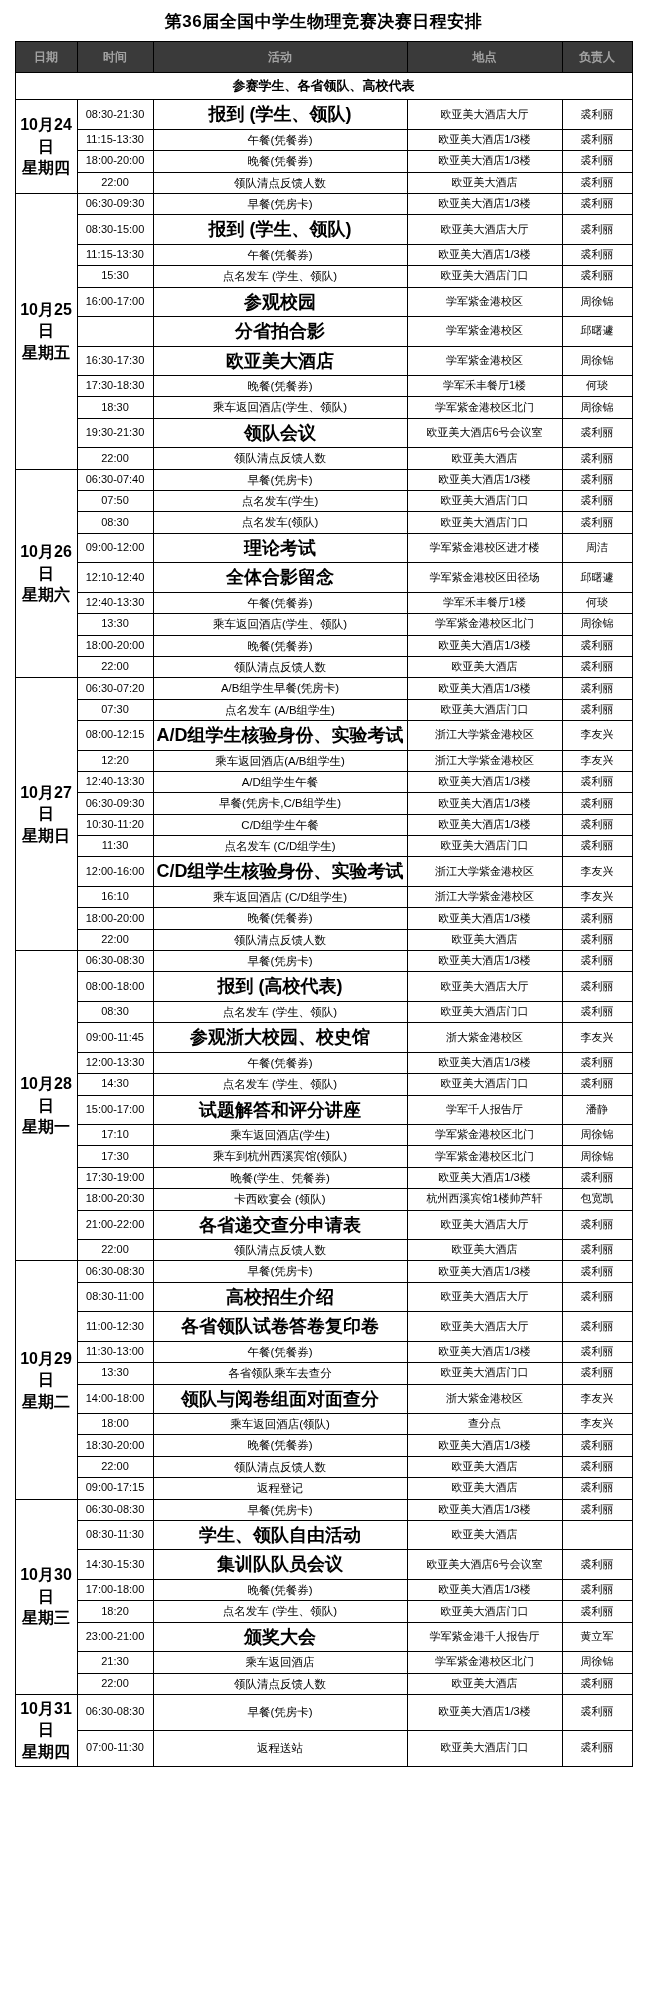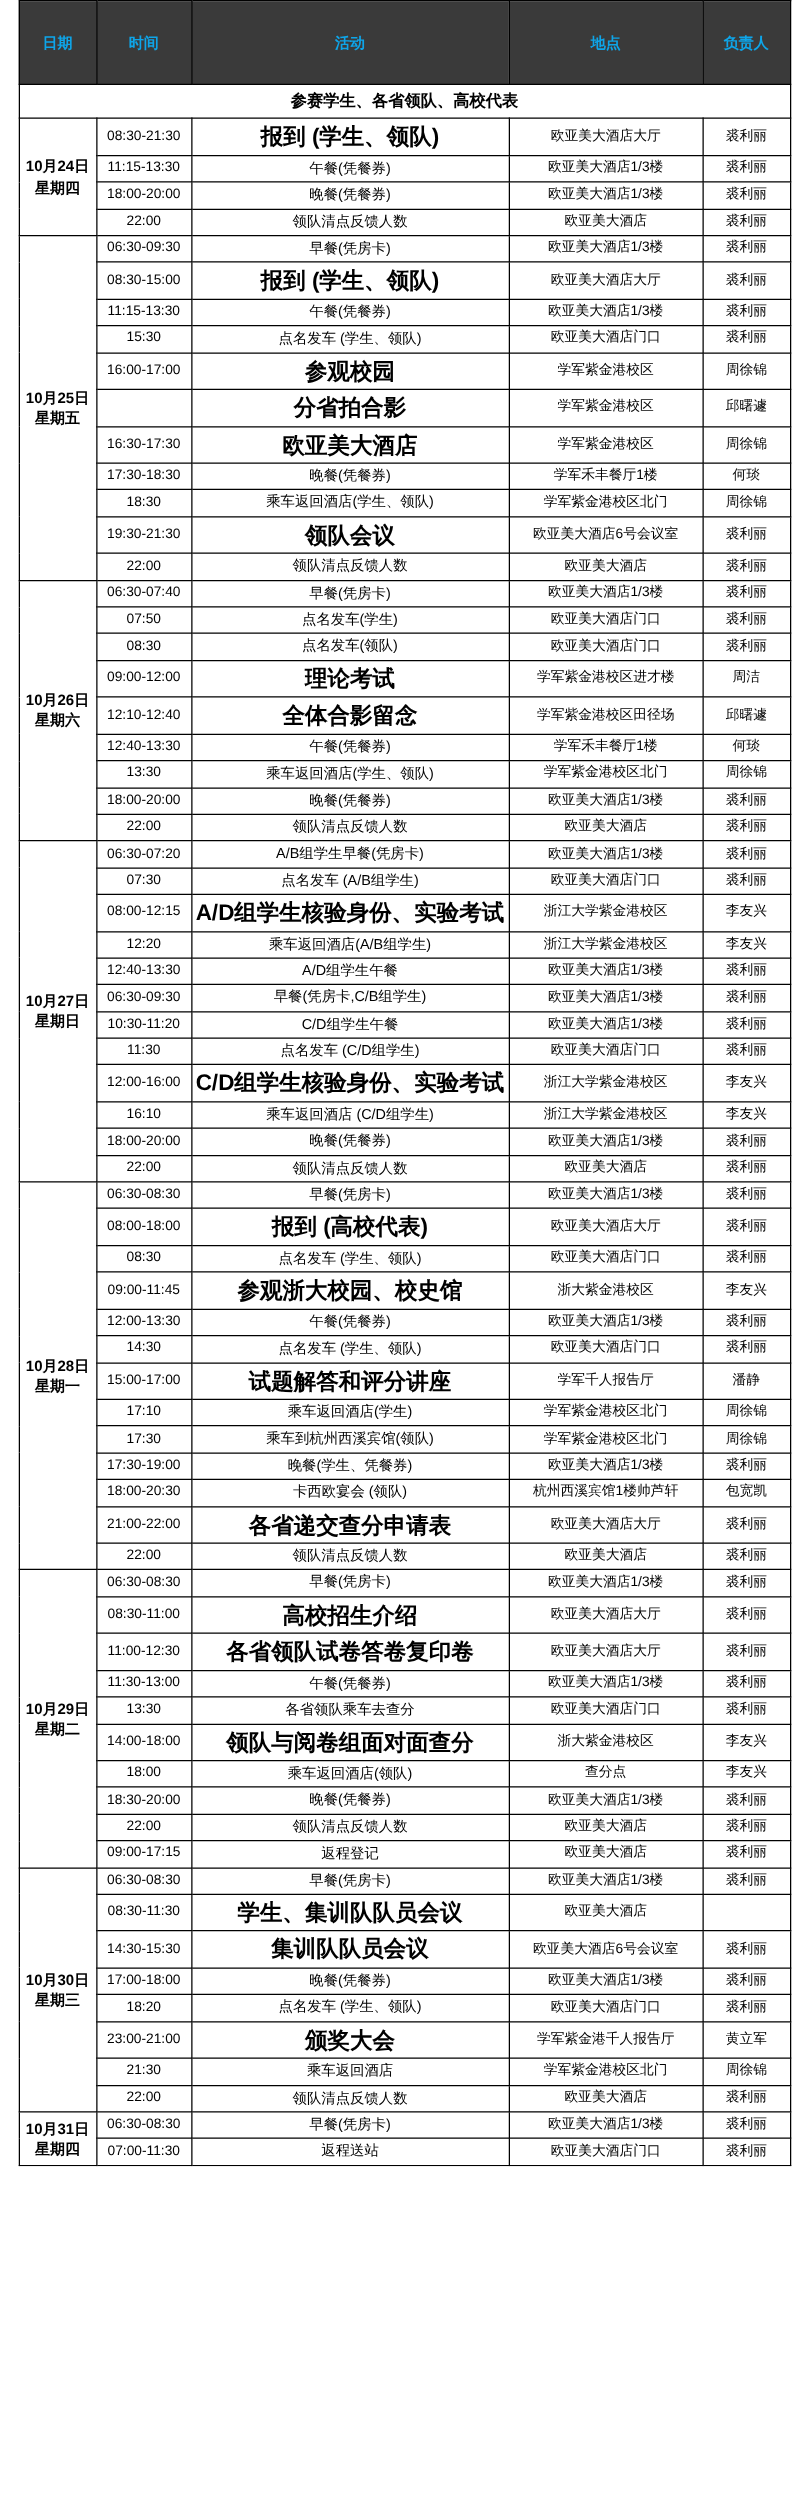--- a/index.html
+++ b/index.html
@@ -32,49 +32,50 @@
     border:1px solid #000;
     font-size:11px;
     line-height:1.25;
     padding:3px 2px;
     text-align:center;
     vertical-align:middle;
     word-break:break-all;
   }
   thead th{
     background:#3a3a3a;
-    color:#0ea5e9;
+    color:#a3a3a3;
     font-weight:bold;
     font-size:12px;
-    padding:23px 2px;
+    padding:5px 2px;
     height:20px;
   }
   .subhead td{
     background:#ffffff;
     font-weight:bold;
     font-size:13px;
     padding:5px 2px;
     margin-top:36px;
   }
   td.date{
     font-weight:bold;
-    font-size:12px;
+    font-size:16px;
     line-height:1.35;
   }
   td.time{font-size:11px;}
   td.act{font-size:11.5px;}
   td.act.b{font-weight:bold;font-size:18px;}
   td.loc{font-size:11px;}
   td.per{font-size:11px;}
   .dt-line{display:block;}
 </style>
 </head>
 <body>
 
 <div class="page">
+  <div class="title">第36届全国中学生物理竞赛决赛日程安排</div>
   <table>
     <colgroup>
       <col class="c-date">
         <col class="c-time">
         <col class="c-act">
         <col class="c-loc">
         <col class="c-per">
     </colgroup>
     <thead>
       <tr>
@@ -472,21 +473,21 @@
             <span class="dt-line">10月30日</span>
             <span class="dt-line">星期三</span>
           </td>
           <td class="time">06:30-08:30</td>
           <td class="act">早餐(凭房卡)</td>
           <td class="loc">欧亚美大酒店1/3楼</td>
           <td class="per">裘利丽</td>
         </tr>
         <tr>
           <td class="time">08:30-11:30</td>
-          <td class="act b">学生、集训队队员会议</td>
+          <td class="act b">学生、领队自由活动</td>
           <td class="loc">欧亚美大酒店</td>
           <td class="per"></td>
         </tr>
         <tr>
           <td class="time">14:30-15:30</td>
           <td class="act b">集训队队员会议</td>
           <td class="loc">欧亚美大酒店6号会议室</td>
           <td class="per">裘利丽</td>
         </tr>
         <tr>

